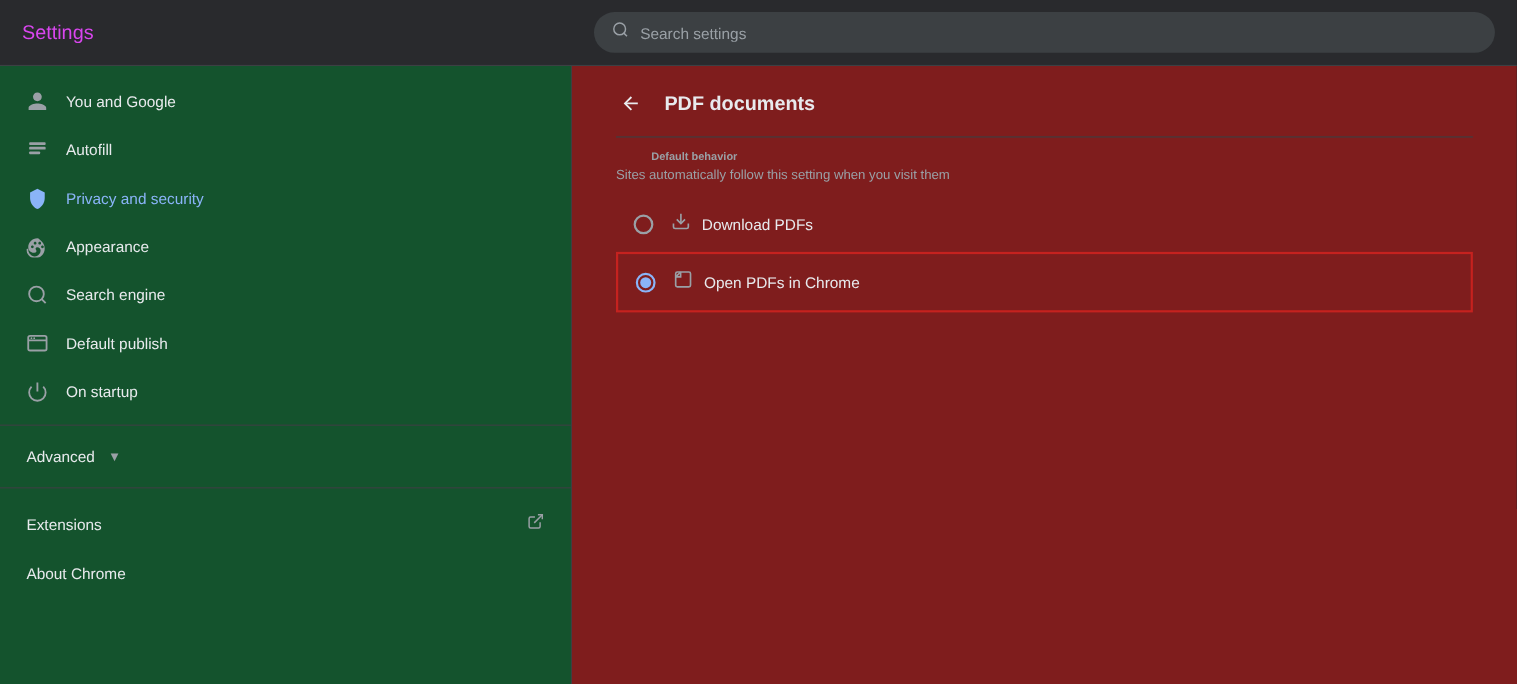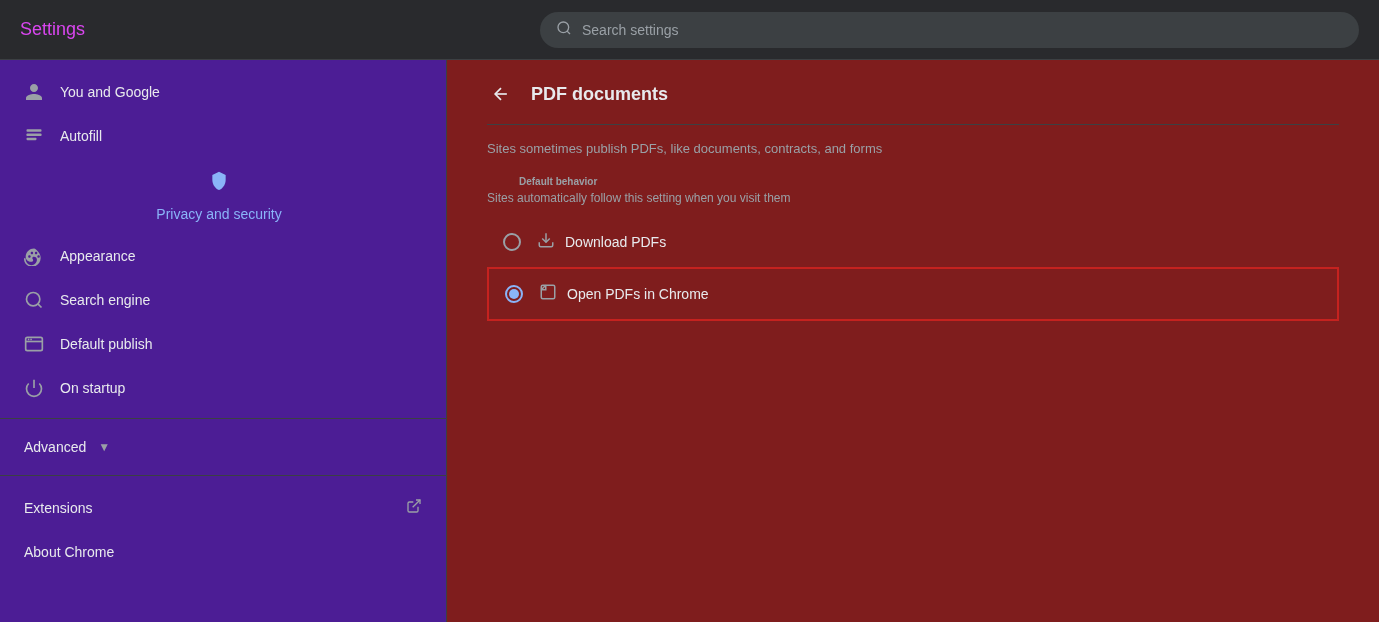--- a/index.html
+++ b/index.html
@@ -65,22 +65,22 @@
 
     
     .main-layout {
       display: flex;
       flex: 1;
       overflow: hidden;
     }
 
     
     .sidebar {
-      width: 447px;
-      background: #4c1d95;
+      width: 520px;
+      background: #14532d;
       flex-shrink: 0;
       padding: 10px 0;
       overflow-y: auto;
       border-right: 1px solid #3c4043;
     }
 
     .sidebar-item {
       display: flex;
       align-items: center;
       padding: 12px 24px;
@@ -88,21 +88,20 @@
       gap: 16px;
       color: #e8eaed;
       font-size: 14px;
       border-radius: 0 24px 24px 0;
       margin-right: 8px;
       transition: background 0.15s;
     }
 
     .sidebar-item.active {
       color: #8ab4f8;
-      flex-direction: column;
     }
 
     .sidebar-icon {
       width: 20px;
       height: 20px;
       display: flex;
       align-items: center;
       justify-content: center;
       color: #9aa0a6;
       font-size: 18px;
@@ -382,21 +381,20 @@
     <div class="content-header">
       <button class="back-btn">
         <svg width="20" height="20" viewBox="0 0 24 24" fill="none" stroke="#e8eaed" stroke-width="2">
           <line x1="19" y1="12" x2="5" y2="12"></line>
           <polyline points="12 19 5 12 12 5"></polyline>
         </svg>
       </button>
       <span class="content-title">PDF documents</span>
     </div>
 
-    <p class="content-description">Sites sometimes publish PDFs, like documents, contracts, and forms</p>
 
     <div class="section-label">Default behavior</div>
     <div class="section-sublabel">Sites automatically follow this setting when you visit them</div>
 
     <div class="radio-option">
       <div class="radio-input"></div>
       <div class="radio-content">
         <span class="option-icon">
           <svg width="18" height="18" viewBox="0 0 24 24" fill="none" stroke="#9aa0a6" stroke-width="2">
             <path d="M21 15v4a2 2 0 0 1-2 2H5a2 2 0 0 1-2-2v-4"></path>

